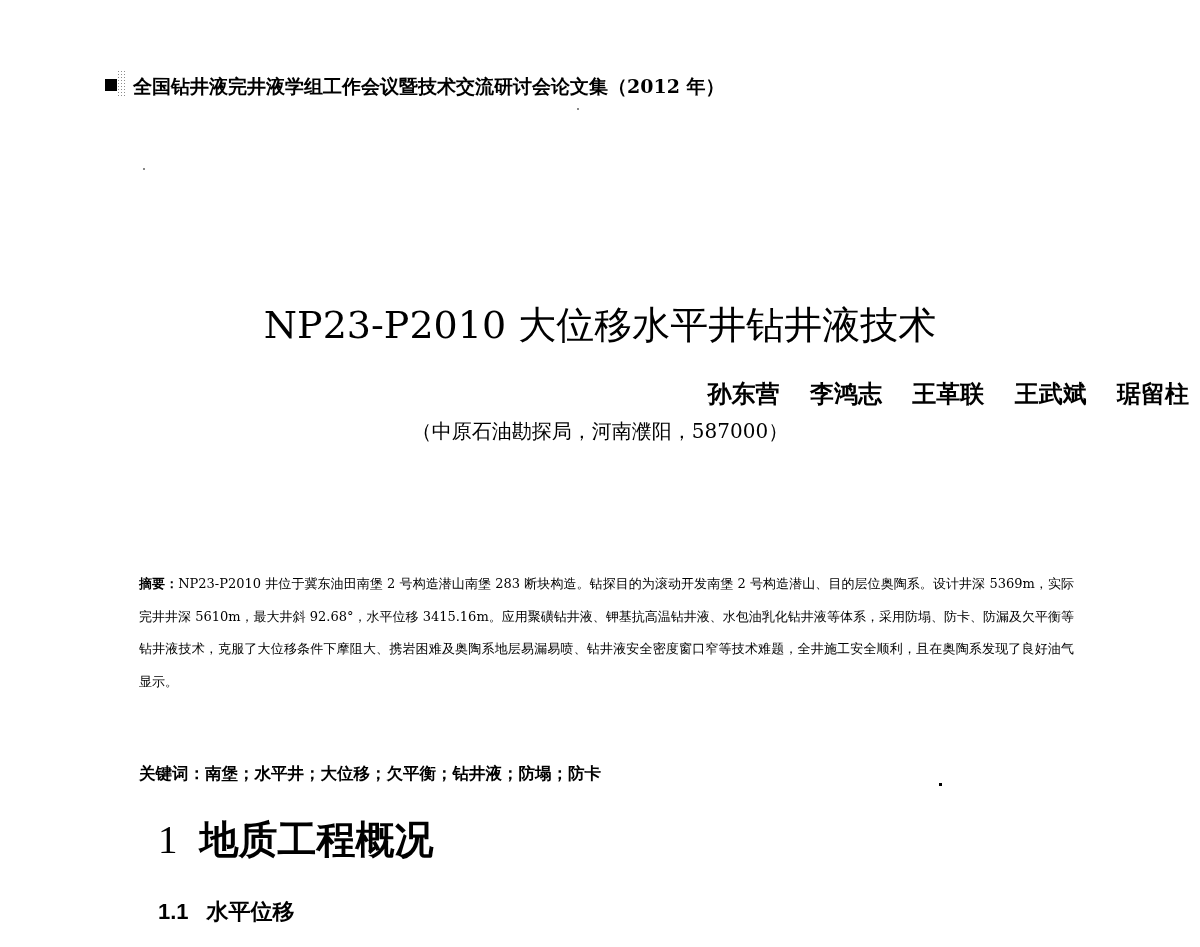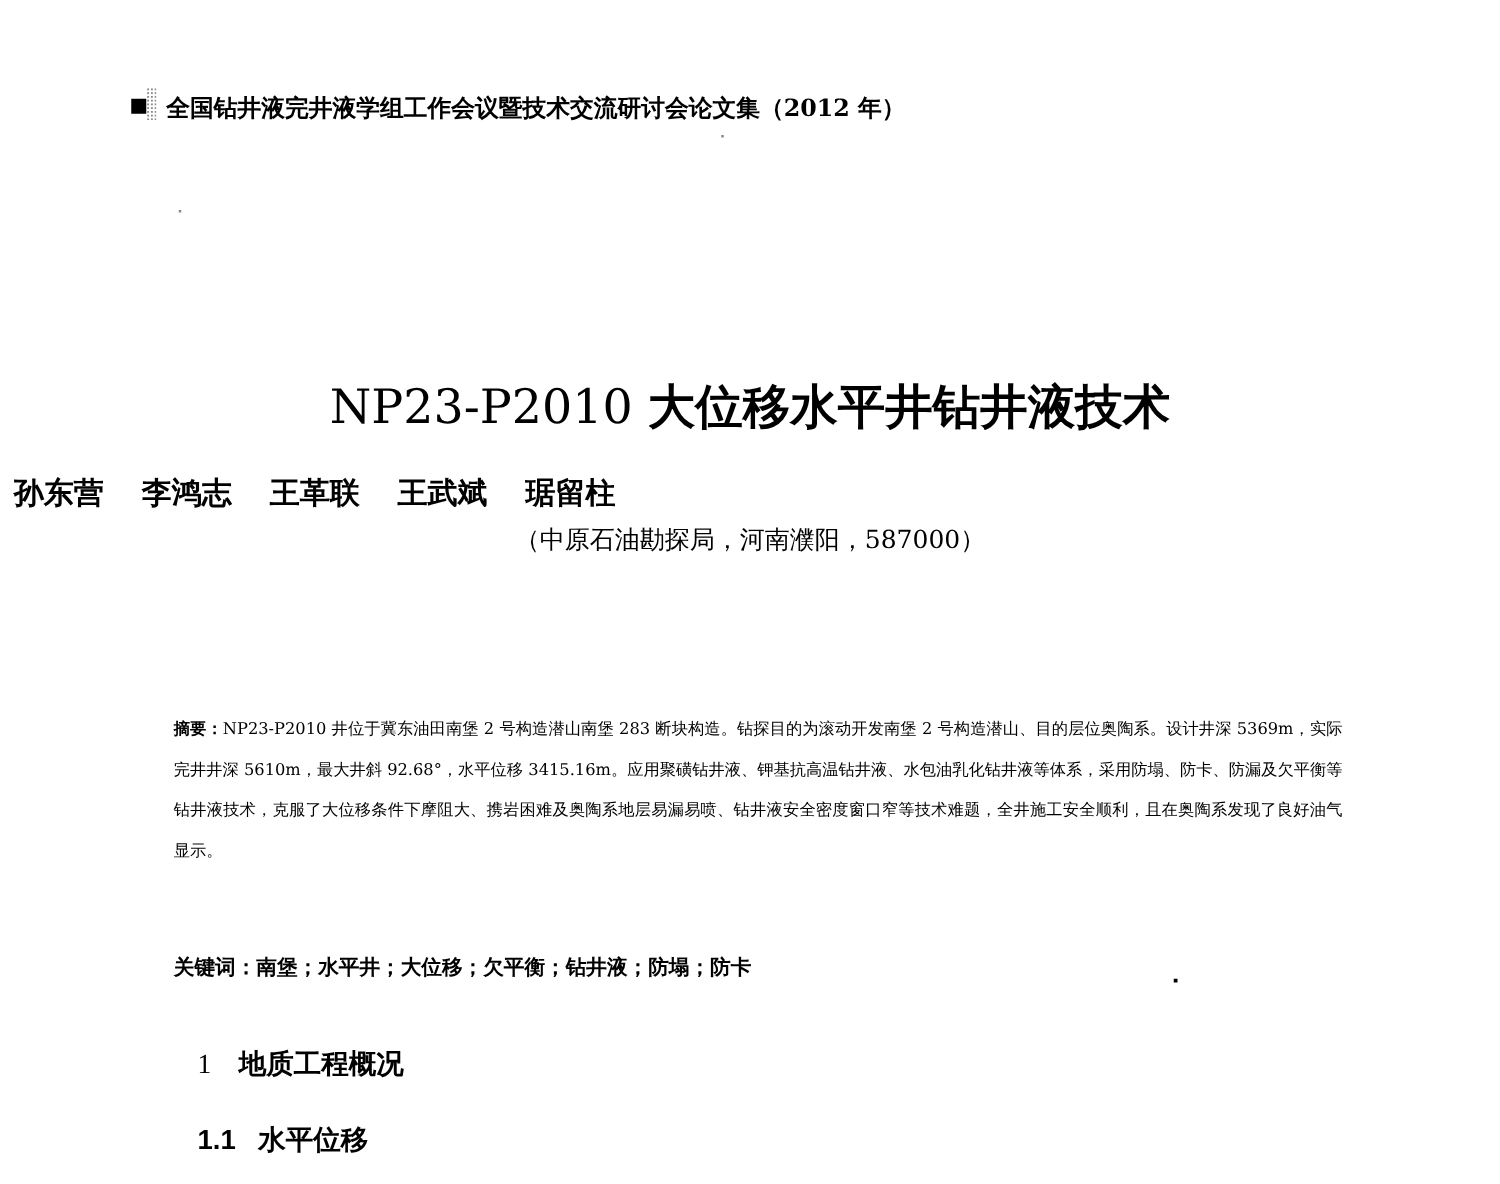--- a/index.html
+++ b/index.html
@@ -60,29 +60,29 @@
       position: absolute;
       left: 0;
       width: 1200px;
       top: 300px;
       text-align: center;
       font-size: 38px;
       font-weight: normal;
       white-space: nowrap;
     }
     .title .cn {
-      font-weight: bold;
+      font-weight: normal;
       font-family: "DejaVu Sans", "Liberation Sans", sans-serif;
     }
     .authors {
       position: absolute;
       left: 0;
       width: 1200px;
       top: 378px;
-      text-align: left;
+      text-align: right;
       font-size: 24px;
       font-weight: bold;
       white-space: nowrap;
     }
     .authors span { margin: 0 11px; }
     .affiliation {
       position: absolute;
       left: 0;
       width: 1200px;
       top: 418px;
@@ -115,22 +115,22 @@
       position: absolute;
       left: 939px;
       top: 783px;
       width: 3px;
       height: 3px;
       background: #000;
     }
     .section-h1 {
       position: absolute;
       left: 158px;
-      top: 836px;
-      font-size: 22px;
+      top: 813px;
+      font-size: 39px;
       white-space: nowrap;
       font-family: "DejaVu Sans", "Liberation Sans", sans-serif;
       font-weight: bold;
     }
     .section-h1 .num {
       font-family: "Liberation Serif", serif;
       font-weight: normal;
       margin-right: 22px;
     }
     .section-h2 {

